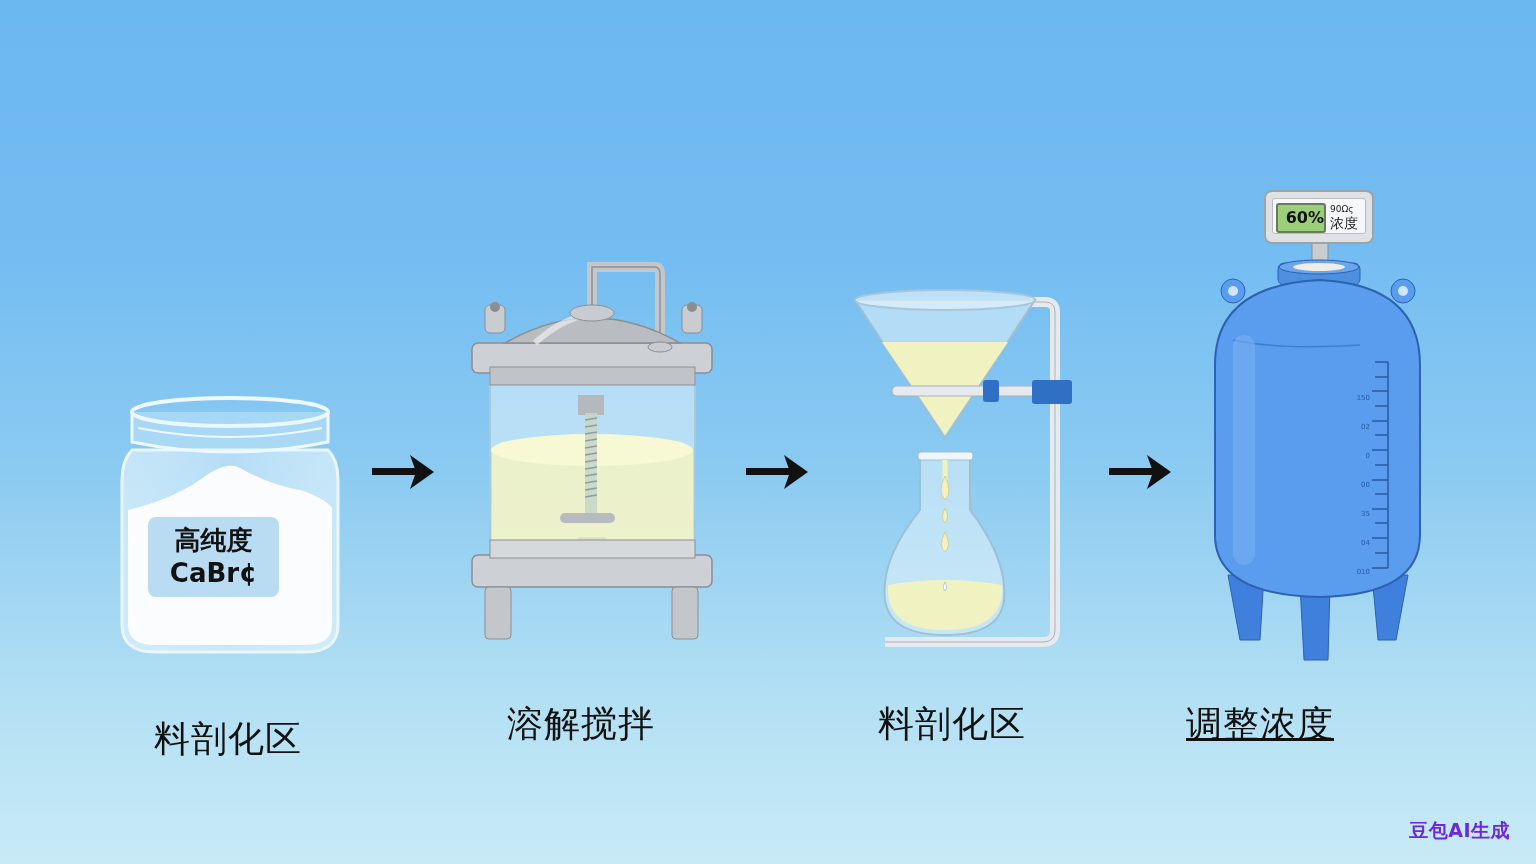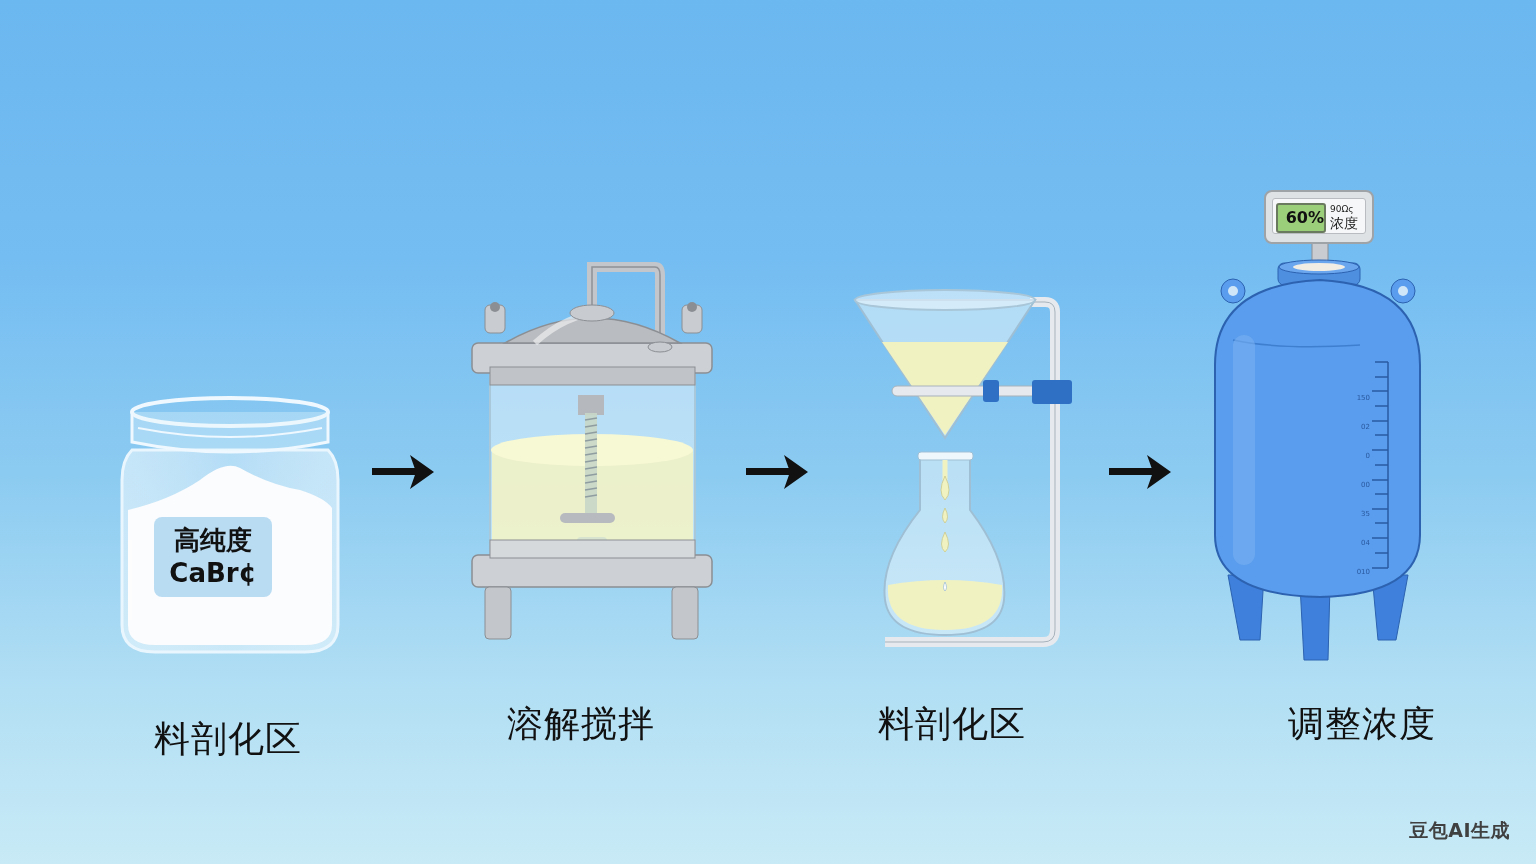--- a/index.html
+++ b/index.html
@@ -2,21 +2,21 @@
 <html><head>
 <meta charset="utf-8">
 <style>
   html,body{margin:0;padding:0;}
   body{width:1536px;height:864px;overflow:hidden;position:relative;
     background:linear-gradient(180deg,#6bb7ef 0%,#74bdf2 30%,#8ccbf1 55%,#b2dff4 80%,#c8eaf6 100%);
     font-family:"DejaVu Sans","Liberation Sans",sans-serif;}
   .stage{position:absolute;}
   .label{position:absolute;top:700px;width:260px;text-align:center;font-size:36px;color:#111;letter-spacing:1px;}
   .arrow{position:absolute;top:452px;}
-  .watermark{position:absolute;right:26px;bottom:20px;font-size:19px;font-weight:bold;color:#404040;letter-spacing:0.5px;}
+  .watermark{position:absolute;right:26px;bottom:20px;font-size:19px;font-weight:bold;color:#6d28d9;letter-spacing:0.5px;}
 </style>
 </head>
 <body>
 
 <div class="stage" style="left:110px;top:390px;width:240px;height:270px;">
   <svg width="240" height="270" viewBox="0 0 240 270">
     <defs>
       <linearGradient id="jarglass" x1="0" x2="1">
         <stop offset="0" stop-color="#dff1fb" stop-opacity="0.7"></stop>
         <stop offset="0.5" stop-color="#ffffff" stop-opacity="0.35"></stop>
@@ -27,21 +27,21 @@
     <path d="M22 60 Q12 70 12 90 L12 235 Q12 262 45 262 L195 262 Q228 262 228 235 L228 90 Q228 70 218 60 Z" fill="url(#jarglass)" stroke="#eaf6fd" stroke-width="3"></path>
 
     <path d="M18 120 Q60 110 90 90 Q115 70 130 78 Q160 95 190 100 Q215 108 222 118 L222 235 Q222 255 195 255 L45 255 Q18 255 18 235 Z" fill="#fbfcfd"></path>
 
     <ellipse cx="120" cy="22" rx="98" ry="14" fill="none" stroke="#eef8fe" stroke-width="4"></ellipse>
     <path d="M22 22 L22 52 Q120 72 218 52 L218 22" fill="rgba(230,245,253,0.35)" stroke="#eef8fe" stroke-width="3"></path>
     <path d="M28 38 Q120 56 212 38" fill="none" stroke="#eef8fe" stroke-width="2"></path>
 
     <path d="M20 150 L20 230" stroke="#ffffff" stroke-width="4" opacity="0.6"></path>
   </svg>
-  <div style="position:absolute;left:44px;top:127px;width:118px;height:80px;background:#b9dcf3;border-radius:8px;text-align:center;color:#111;">
+  <div style="position:absolute;left:38px;top:127px;width:131px;height:80px;background:#b9dcf3;border-radius:8px;text-align:center;color:#111;">
     <div style="font-size:26px;font-weight:bold;margin-top:6px;">高纯度</div>
     <div style="font-size:26px;font-weight:bold;margin-top:0;">CaBr¢</div>
   </div>
 </div>
 <div class="label" style="left:98px;margin-top:15px;">料剖化区</div>
 
 <svg class="arrow" style="left:370px;" width="66" height="40" viewBox="0 0 66 40">
   <rect x="2" y="16" width="44" height="7" fill="#111"></rect>
   <polygon points="40,3 64,20 40,37 46,20" fill="#111"></polygon>
 </svg>
@@ -186,15 +186,15 @@
     <div>010</div>
   </div>
   
   <div style="position:absolute;left:64px;top:5px;width:106px;height:50px;background:#dfe2e5;border:2px solid #9ea3a8;border-radius:8px;">
     <div style="position:absolute;left:6px;top:6px;width:92px;height:34px;background:#f6f7f8;border:1px solid #b9bdc1;border-radius:3px;"></div>
     <div style="position:absolute;left:10px;top:11px;width:46px;height:26px;background:#9ccf7a;border:2px solid #6a7a5e;border-radius:3px;font-size:16px;font-weight:bold;color:#111;text-align:right;line-height:26px;">60%</div>
     <div style="position:absolute;left:64px;top:12px;font-size:9px;color:#222;">90Ως</div>
     <div style="position:absolute;left:64px;top:23px;font-size:14px;color:#222;">浓度</div>
   </div>
 </div>
-<div class="label" style="left:1232px;">调整浓度</div>
+<div class="label" style="left:1130px;text-decoration:underline;">调整浓度</div>
 
 <div class="watermark">豆包AI生成</div>
 
 </body></html>

